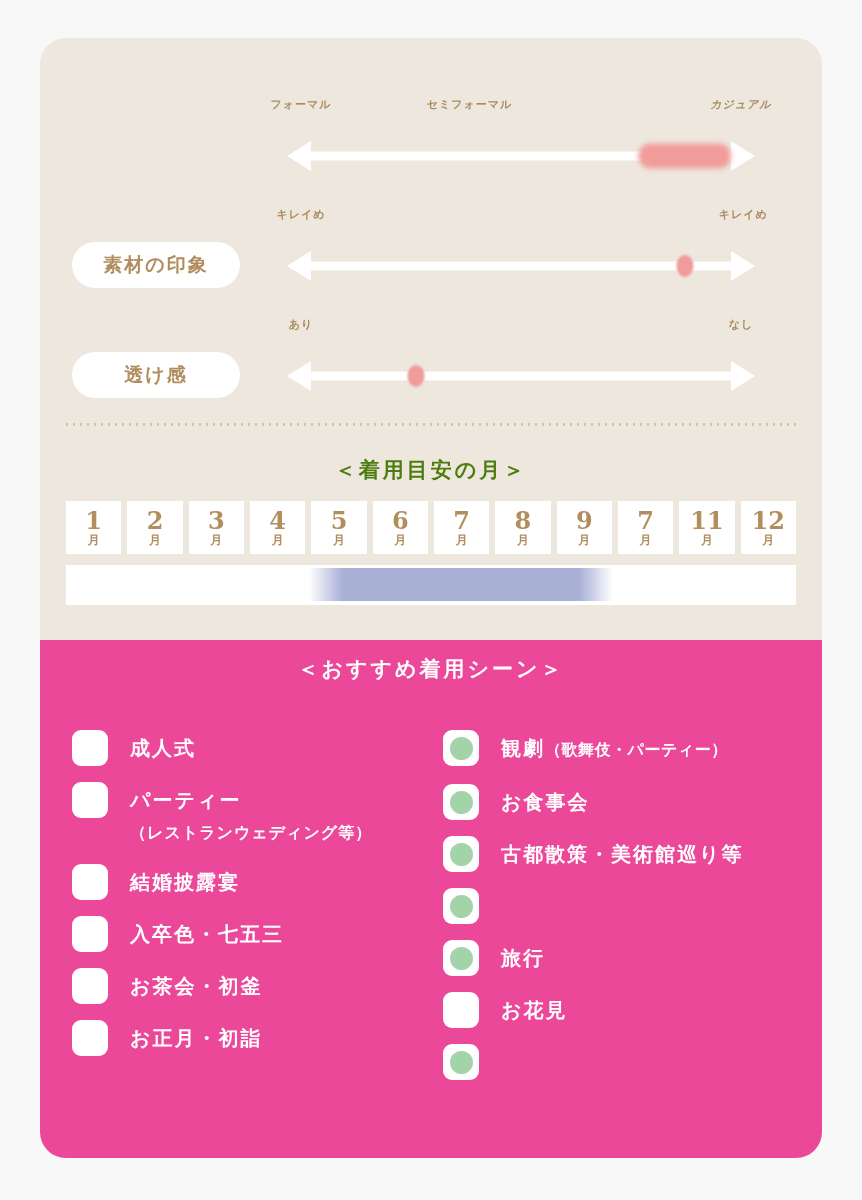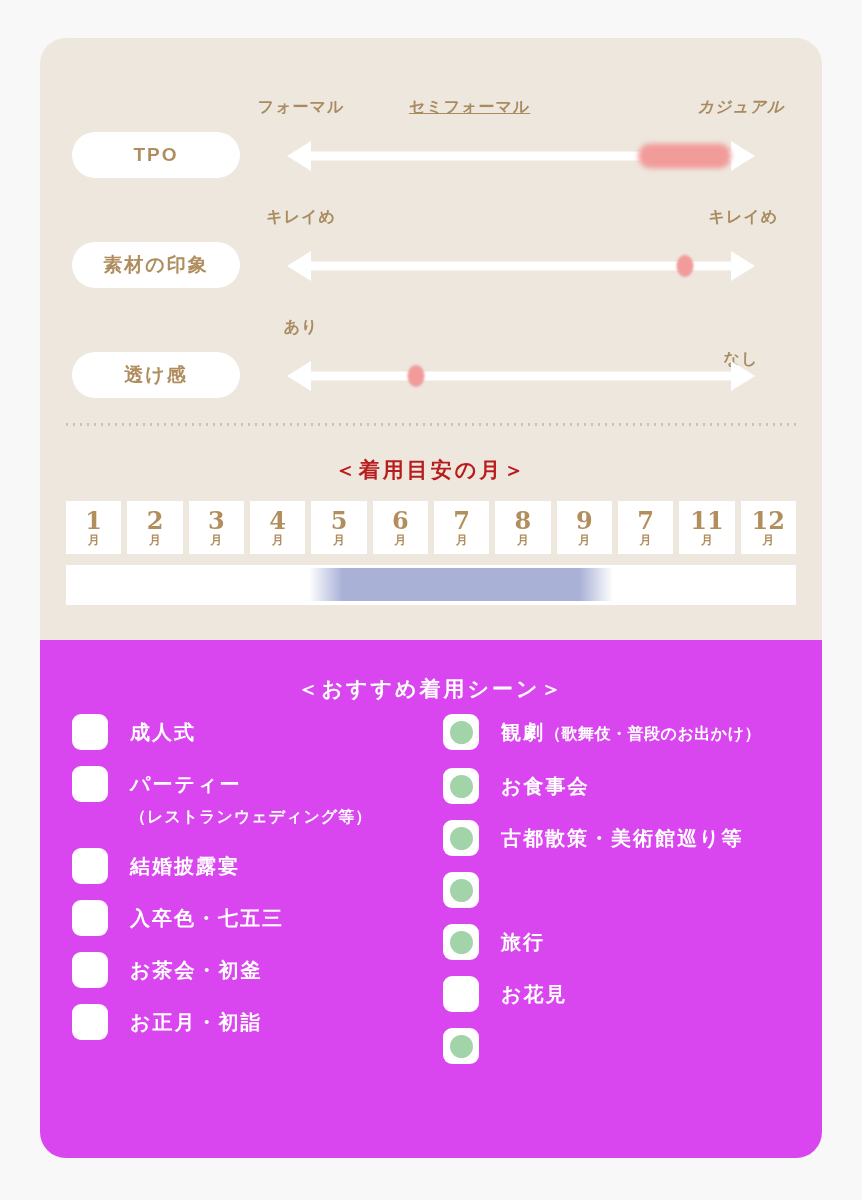--- a/index.html
+++ b/index.html
@@ -21,21 +21,21 @@
   .pill-label {
     position:absolute; left:32px; top:51px; width:168px; height:46px;
     background:#fff; border-radius:23px;
     display:flex; align-items:center; justify-content:center;
     color:#B08D5E; font-weight:bold; font-size:19px; letter-spacing:2px;
     white-space:nowrap;
   }
   .arrow-area { position:absolute; left:247px; top:0; width:468px; height:100px; }
   .scale-label {
     position:absolute; top:16px; transform:translateX(-50%);
-    white-space:nowrap; color:#A98B5F; font-weight:bold; font-size:16px; letter-spacing:1px;
+    white-space:nowrap; color:#A98B5F; font-weight:bold; font-size:11px; letter-spacing:1px;
   }
   .arrow-wrap { position:absolute; left:0; top:61px; width:100%; height:28px; }
   .shaft { position:absolute; left:18px; right:18px; top:50%; transform:translateY(-50%); height:9px; background:#fff; }
   .head-l { position:absolute; left:0; top:50%; transform:translateY(-50%); width:0; height:0;
     border-top:15px solid transparent; border-bottom:15px solid transparent; border-right:24px solid #fff; }
   .head-r { position:absolute; right:0; top:50%; transform:translateY(-50%); width:0; height:0;
     border-top:15px solid transparent; border-bottom:15px solid transparent; border-left:24px solid #fff; }
   .marker-dot {
     position:absolute; top:50%; width:17px; height:22px; transform:translate(-50%,-50%);
     background:#F19C9B; border-radius:50%; filter:blur(1px);
@@ -44,68 +44,67 @@
     position:absolute; top:50%; height:25px; transform:translate(-50%,-50%);
     background:#F19C9B; border-radius:13px; filter:blur(2.5px);
   }
   
   .dotted-sep {
     position:absolute; left:26px; right:26px; top:385px; height:3px;
     background-image:repeating-linear-gradient(90deg,#CFC2B4 0 2px,transparent 2px 7px);
   }
   .cal-title {
     position:absolute; top:418px; left:0; width:100%; text-align:center;
-    color:#b91c1c; font-size:21px; font-weight:bold; letter-spacing:3px;
+    color:#4d7c0f; font-size:21px; font-weight:bold; letter-spacing:3px;
   }
   .month-row { position:absolute; left:26px; top:463px; width:730px; display:flex; gap:6px; }
   .month-box {
     flex:1; height:53px; background:#fff;
     display:flex; flex-direction:column; align-items:center; justify-content:center;
   }
   .month-num { font-family:"DejaVu Serif",serif; font-size:24px; line-height:24px; color:#B38E5D; font-weight:bold; }
   .month-unit { font-size:12px; color:#B38E5D; font-weight:bold; line-height:14px; }
   .cal-bar { position:absolute; left:26px; top:527px; width:730px; height:40px; background:#fff; }
   .cal-highlight {
     position:absolute; top:3px; bottom:4px;
     background:linear-gradient(90deg, rgba(169,177,215,0) 0%, #A9B1D7 11%, #A9B1D7 89%, rgba(169,177,215,0) 100%);
   }
   
   .scene-section {
     position:absolute; left:0; top:602px; width:100%; height:518px;
-    background:#d946ef; box-sizing:border-box; padding-top:36px;
+    background:#ec4899; box-sizing:border-box; padding-top:16px;
   }
   .scene-title {
     text-align:center; color:#fff; font-size:21px; font-weight:bold; letter-spacing:3px;
     height:26px; line-height:26px;
   }
-  .scene-cols { display:flex; margin-top:12px; padding-left:32px; }
+  .scene-cols { display:flex; margin-top:48px; padding-left:32px; }
   .scene-col { width:371px; }
   .scene-col.right { flex:1; }
   .scene-item { display:flex; align-items:flex-start; margin-bottom:16px; }
   .checkbox {
     width:36px; height:36px; border-radius:9px; background:#fff; flex:none;
     display:flex; align-items:center; justify-content:center; margin-right:22px;
   }
   .check-dot { width:23px; height:23px; border-radius:50%; background:#A3D3A8; }
   .scene-text { color:#fff; font-weight:bold; }
   .scene-main { font-size:20px; line-height:36px; letter-spacing:2px; white-space:nowrap; }
   .scene-sub-inline { font-size:16px; letter-spacing:0.5px; }
   .scene-sub { font-size:16px; line-height:30px; letter-spacing:1px; white-space:nowrap; }
 </style>
 </head>
 <body>
 
 <div class="card">
 
   <div>
       <div class="slider-row" style="top: 43px;">
-        <div class="pill-label">TPO</div>
         <div class="arrow-area">
           <span class="scale-label" style="left: 3%;">フォーマル</span>
-          <span class="scale-label" style="left: 39%; text-decoration: underline;">セミフォーマル</span>
+          <span class="scale-label" style="left: 39%;">セミフォーマル</span>
           <span class="scale-label" style="left: 97%; font-style: italic;">カジュアル</span>
           <div class="arrow-wrap">
             <span class="head-l"></span>
             <span class="shaft"></span>
             <span class="head-r"></span>
             <div class="marker-pill" style="left: 85%; width: 20%;"></div>
           </div>
         </div>
       </div>
       <div class="slider-row" style="top: 153px;">
@@ -118,21 +117,21 @@
             <span class="shaft"></span>
             <span class="head-r"></span>
             <div class="marker-dot" style="left: 85%;"></div>
           </div>
         </div>
       </div>
       <div class="slider-row" style="top: 263px;">
         <div class="pill-label">透け感</div>
         <div class="arrow-area">
           <span class="scale-label" style="left: 3%;">あり</span>
-          <span class="scale-label" style="left: 97%; margin-top: 32px;">なし</span>
+          <span class="scale-label" style="left: 97%;">なし</span>
           <div class="arrow-wrap">
             <span class="head-l"></span>
             <span class="shaft"></span>
             <span class="head-r"></span>
             <div class="marker-dot" style="left: 27.5%;"></div>
           </div>
         </div>
       </div>
     </div>
 
@@ -236,21 +235,21 @@
               <div class="scene-main">お正月・初詣</div>
             </div>
           </div>
         </div>
       <div class="scene-col right">
           <div class="scene-item">
             <div class="checkbox">
               <div class="check-dot"></div>
             </div>
             <div class="scene-text">
-              <div class="scene-main">観劇<span class="scene-sub-inline">（歌舞伎・普段のお出かけ）</span></div>
+              <div class="scene-main">観劇<span class="scene-sub-inline">（歌舞伎・パーティー）</span></div>
             </div>
           </div>
           <div class="scene-item">
             <div class="checkbox">
               <div class="check-dot"></div>
             </div>
             <div class="scene-text">
               <div class="scene-main">お食事会</div>
             </div>
           </div>

